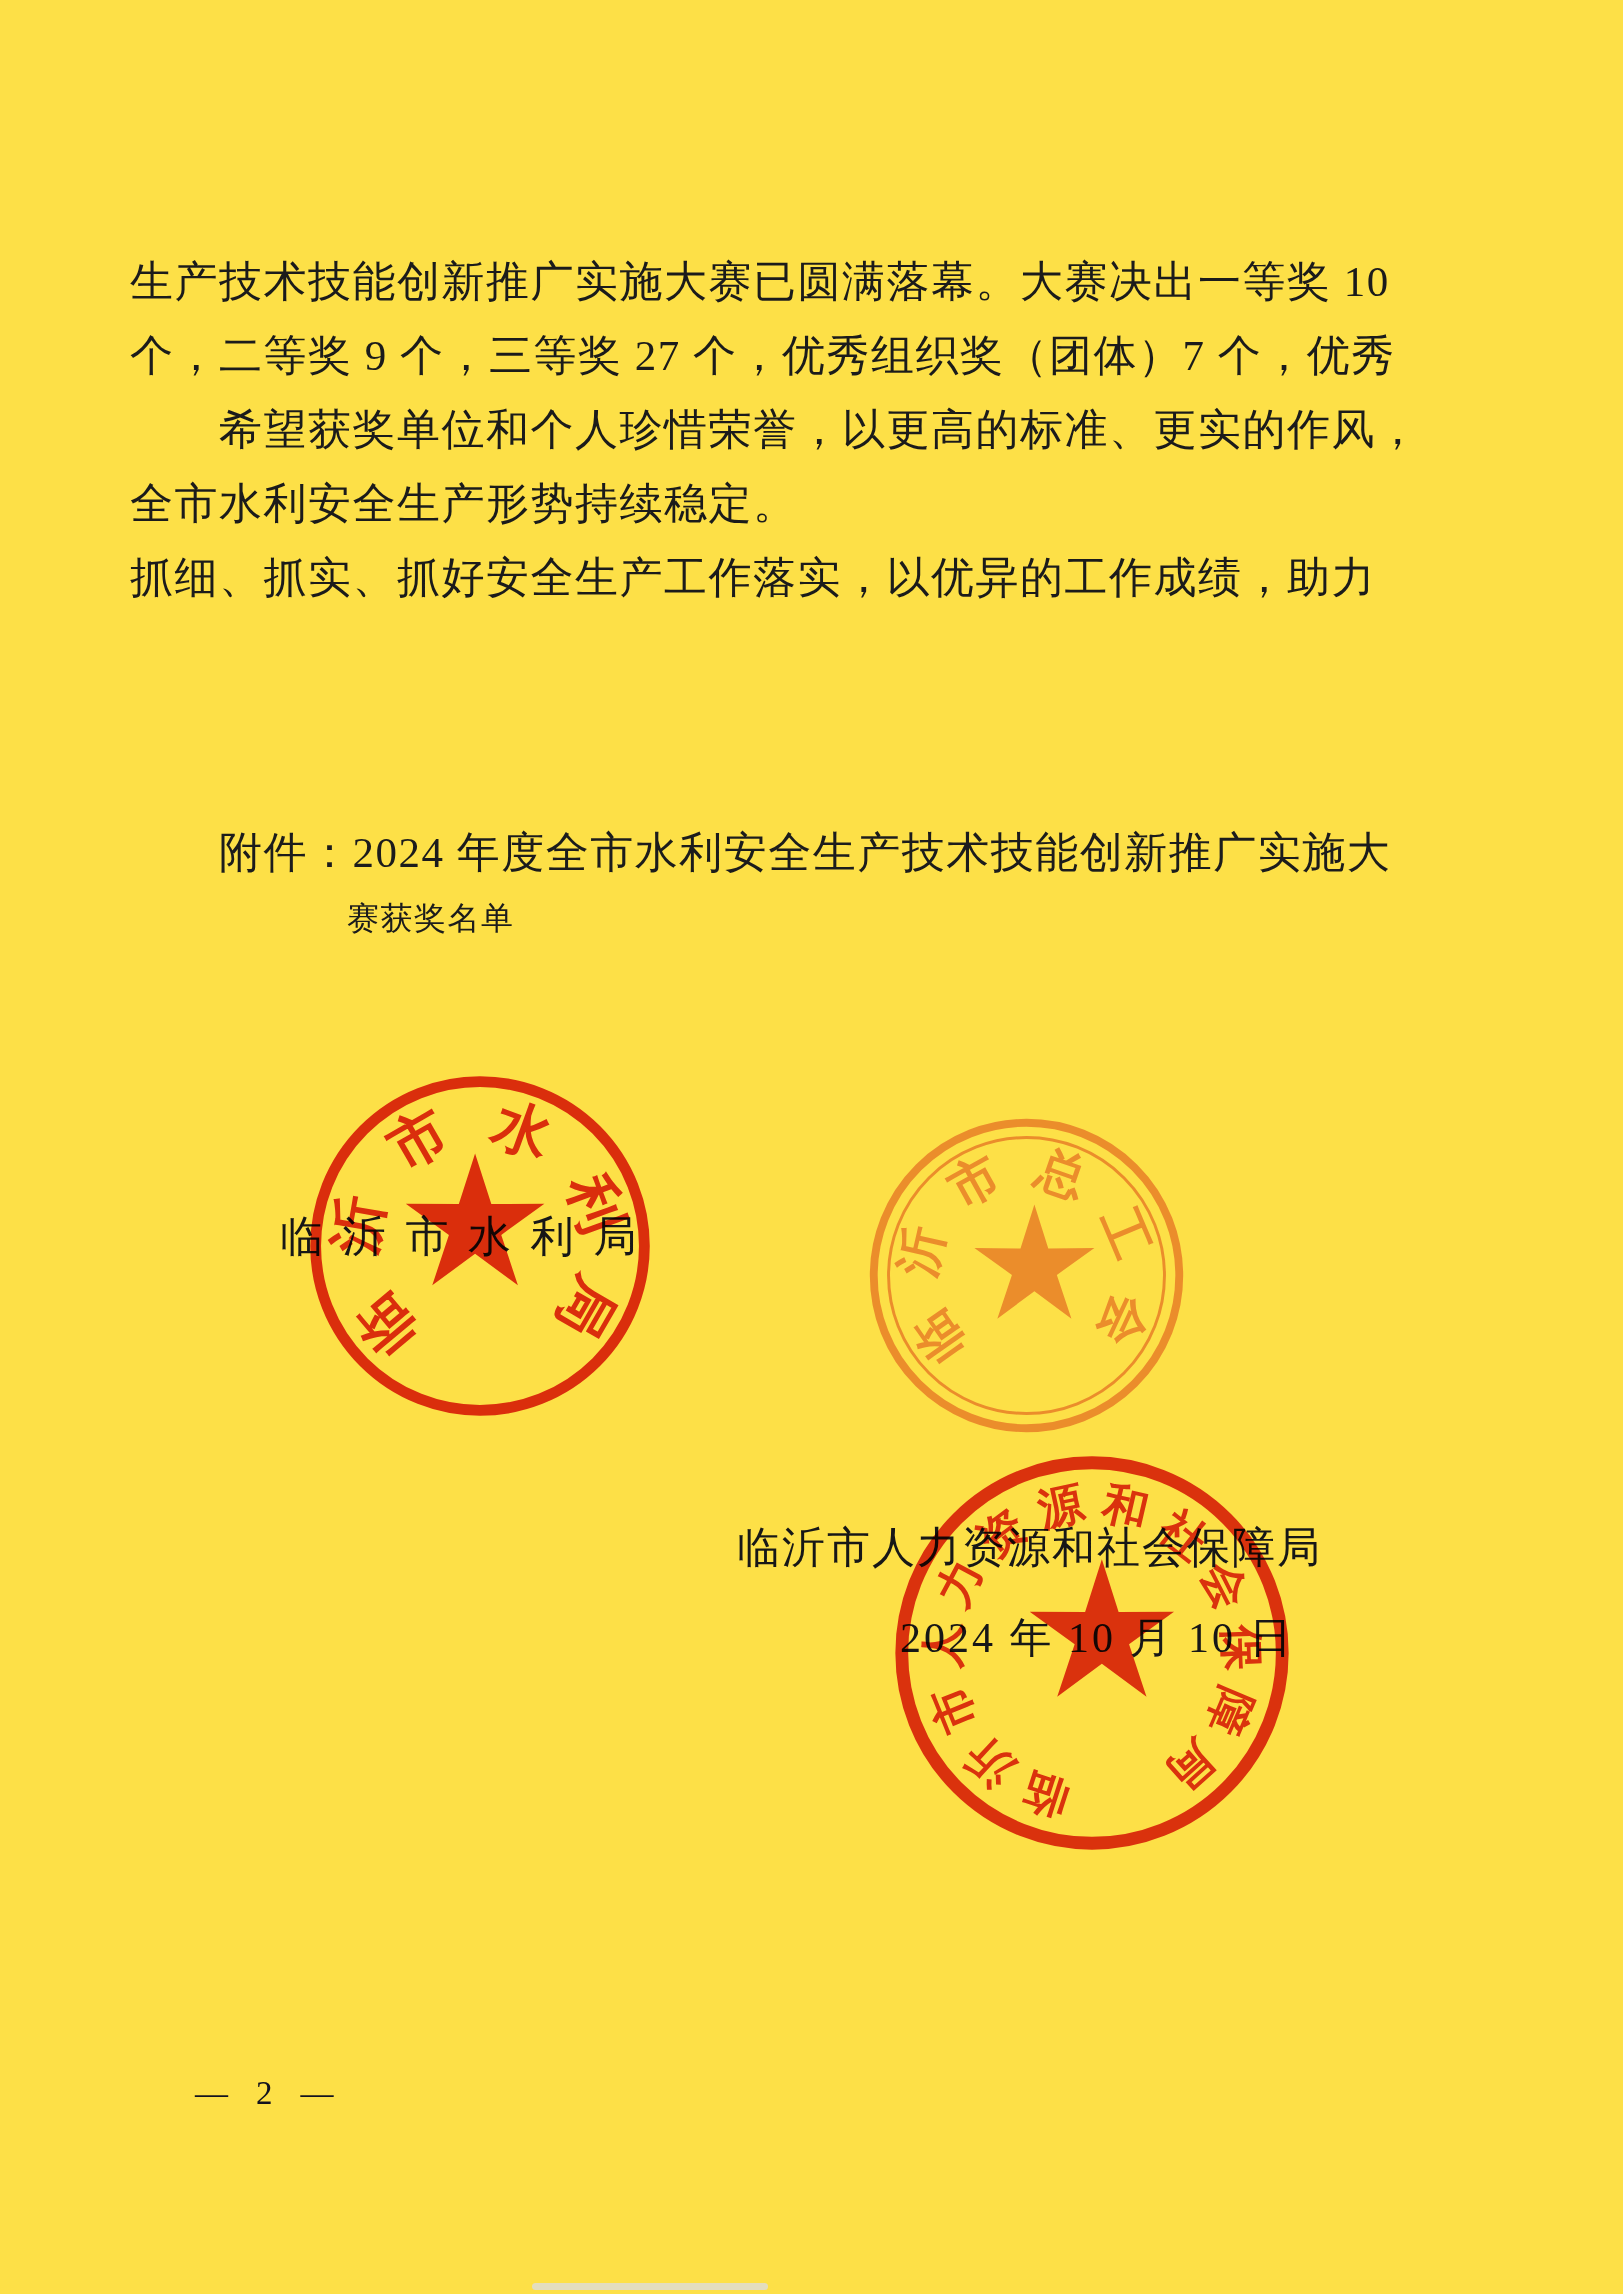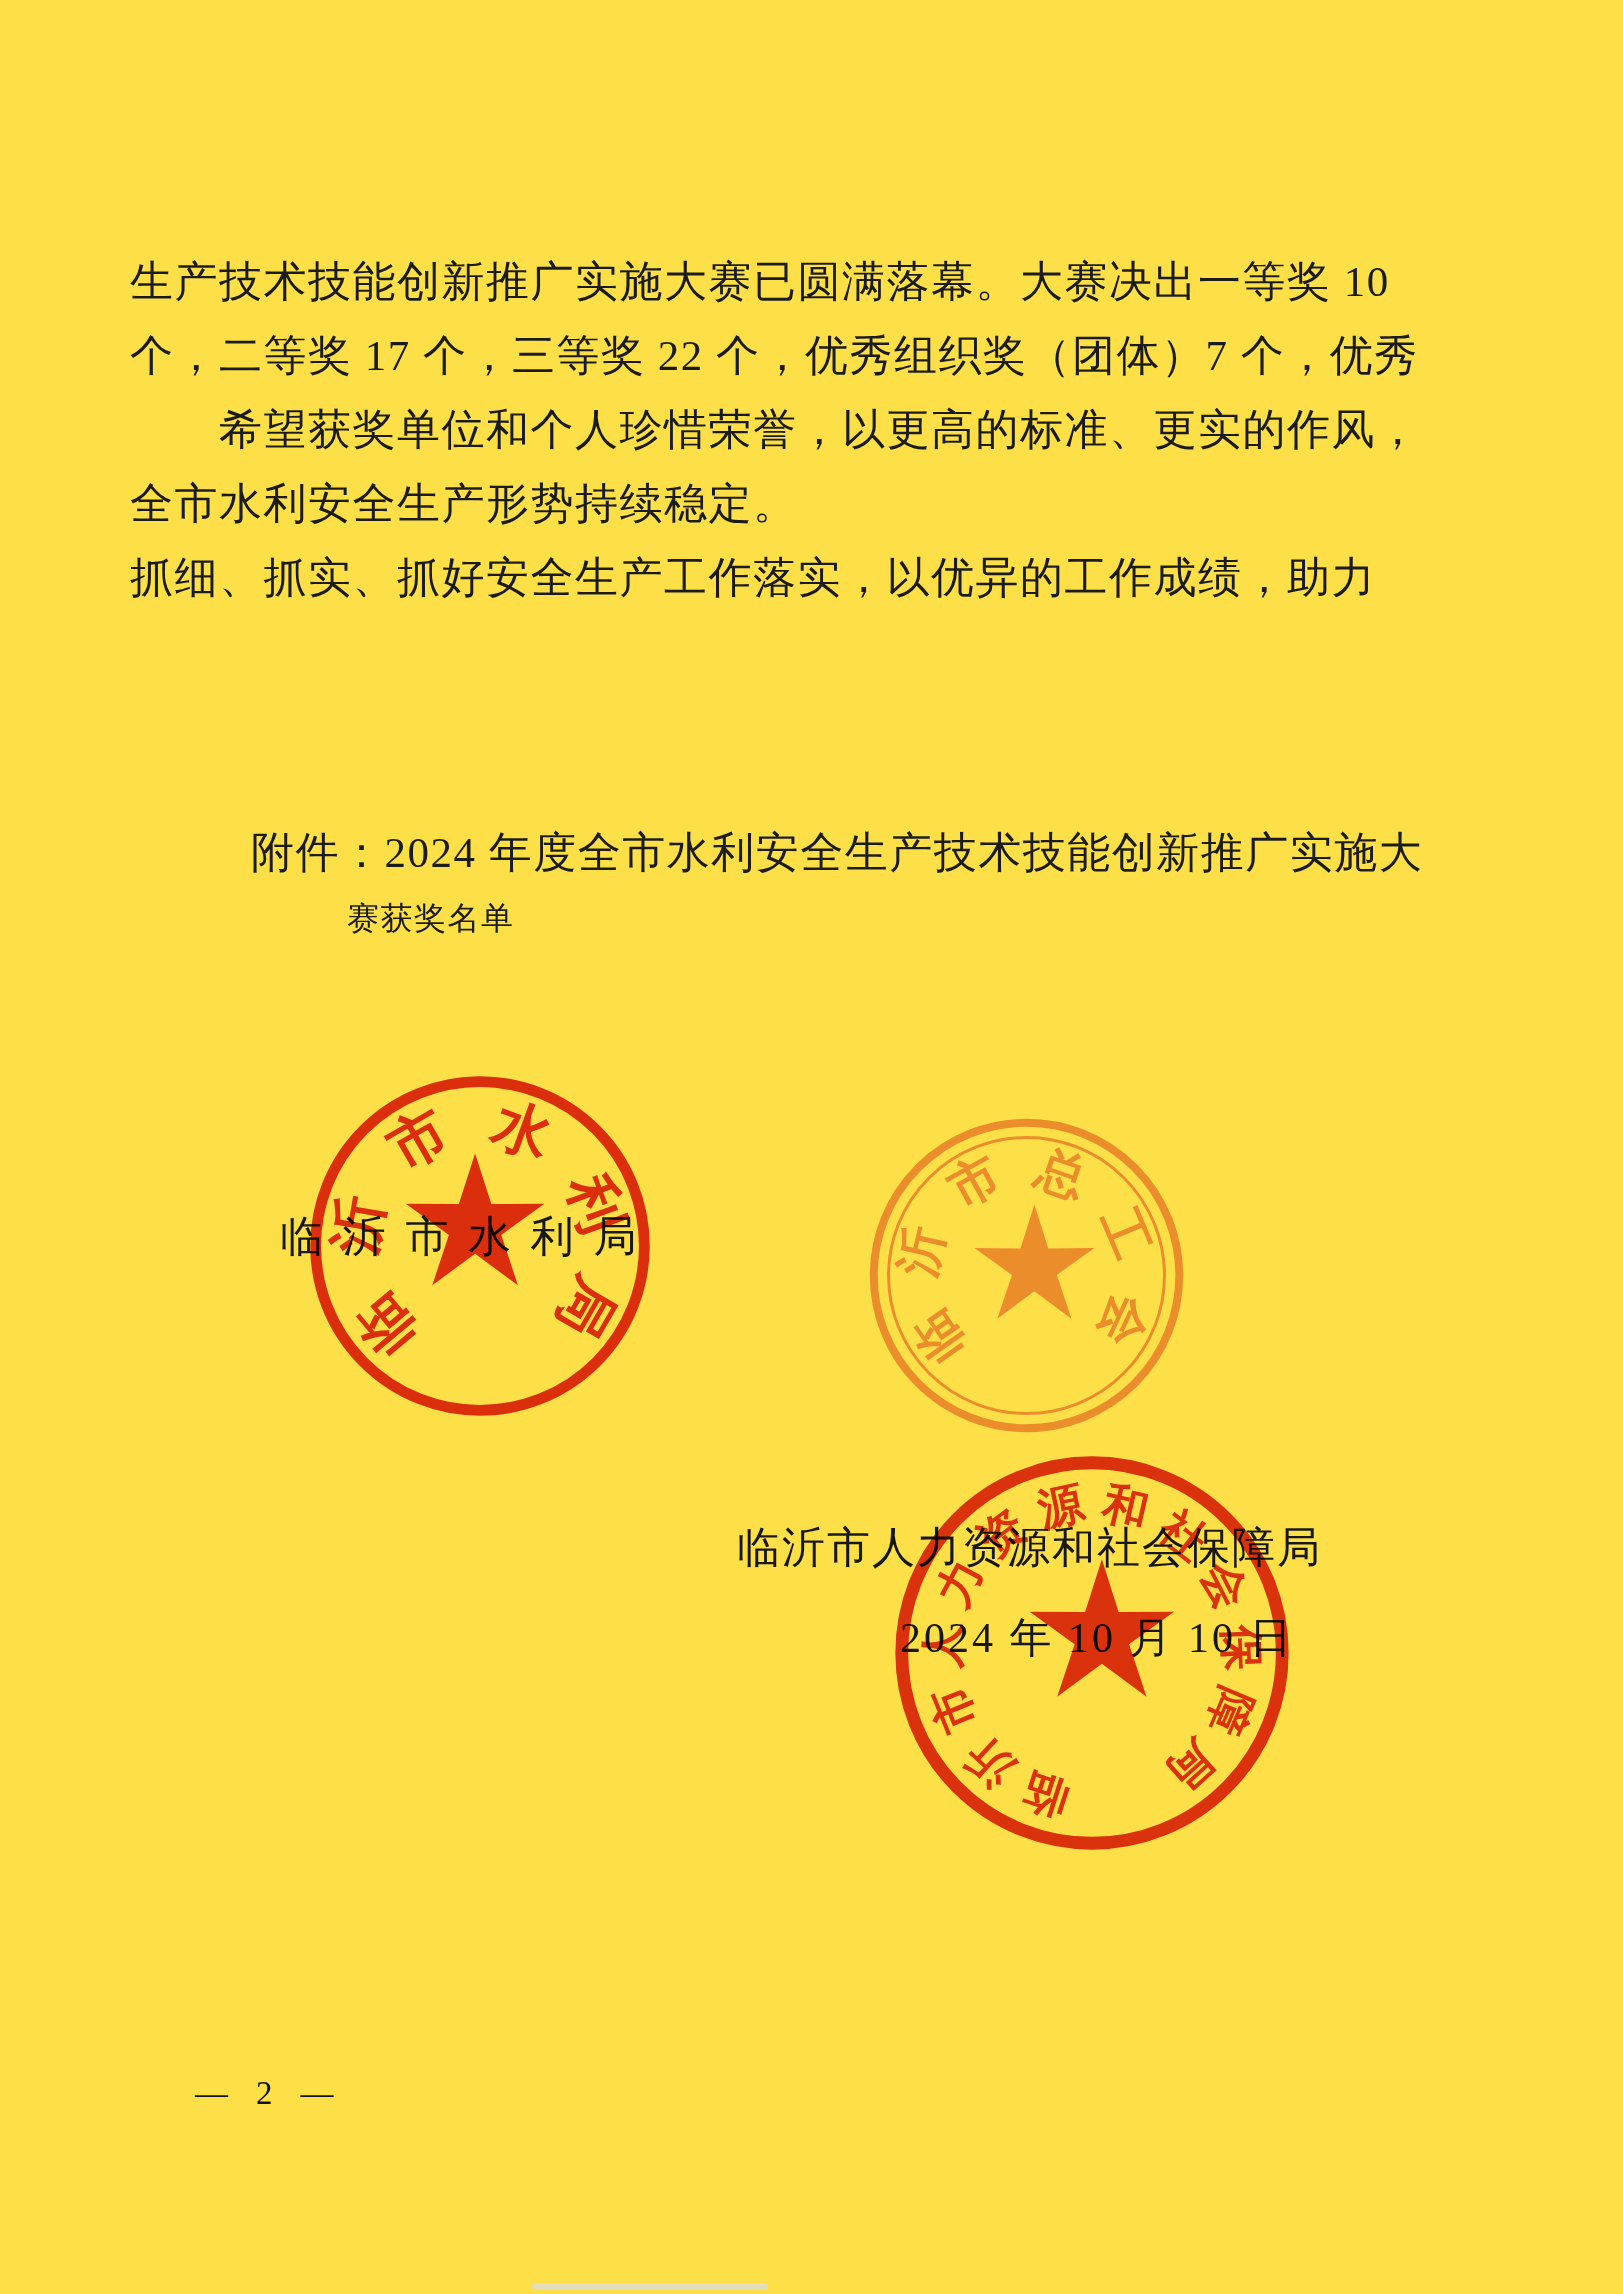--- a/index.html
+++ b/index.html
@@ -13,21 +13,21 @@
   }
   
   .doc-body{
     position:absolute;left:130px;top:245px;width:1310px;
     font-size:43px;line-height:74px;letter-spacing:1.5px;
     color:#1b1b1b;
   }
   .doc-line{white-space:nowrap;}
   .doc-line.indent{padding-left:89px;}
   
-  .attach-1{position:absolute;left:219px;top:824px;font-size:43px;letter-spacing:1.5px;white-space:nowrap;margin-left:32px;}
+  .attach-1{position:absolute;left:219px;top:824px;font-size:43px;letter-spacing:1.5px;white-space:nowrap;}
   .attach-2{position:absolute;left:347px;top:897px;font-size:32px;letter-spacing:1.5px;white-space:nowrap;}
   
   .sig{position:absolute;font-size:43px;white-space:nowrap;color:#171717;}
   .sig-org1{left:280px;top:1208px;letter-spacing:19.7px;}
   .sig-org2{left:760px;top:1208px;letter-spacing:63px;}
   .sig-org3{left:737px;top:1519px;letter-spacing:2px;}
   .sig-date{left:900px;top:1610px;font-size:42px;letter-spacing:3px;}
   
   .page-num{position:absolute;left:195px;top:2075px;font-size:33px;letter-spacing:9.9px;color:#12121f;}
   
@@ -48,21 +48,21 @@
     background:#dcdcdc;border-radius:3.9px;opacity:.8;
   }
 </style>
 </head>
 <body>
 
 <div class="page">
 
   <div class="doc-body">
     <div class="doc-line">生产技术技能创新推广实施大赛已圆满落幕。大赛决出一等奖 10</div>
-    <div class="doc-line">个，二等奖 17 个，三等奖 22 个，优秀组织奖（团体）7 个，优秀</div>
+    <div class="doc-line">个，二等奖 9 个，三等奖 27 个，优秀组织奖（团体）7 个，优秀</div>
     <div class="doc-line indent">希望获奖单位和个人珍惜荣誉，以更高的标准、更实的作风，</div>
     <div class="doc-line">全市水利安全生产形势持续稳定。</div>
     <div class="doc-line">抓细、抓实、抓好安全生产工作落实，以优异的工作成绩，助力</div>
   </div>
 
   <div class="attach-1">附件：2024 年度全市水利安全生产技术技能创新推广实施大</div>
   <div class="attach-2">赛获奖名单</div>
 
   <div class="sig sig-org1">临沂市水利局</div>
   <div class="sig sig-org3">临沂市人力资源和社会保障局</div>

